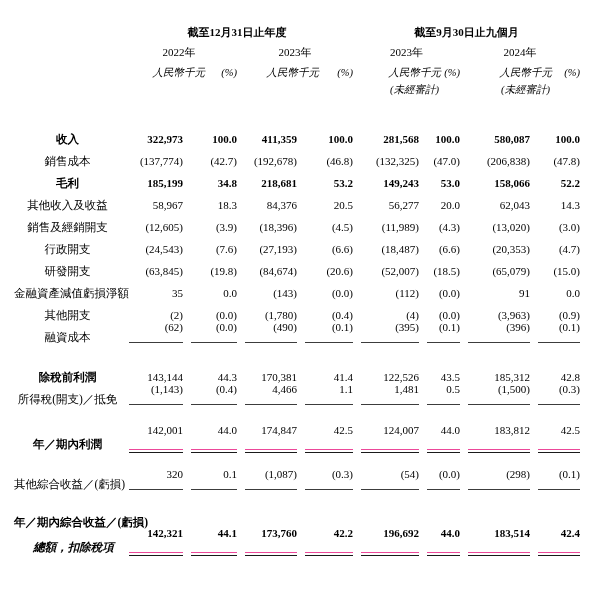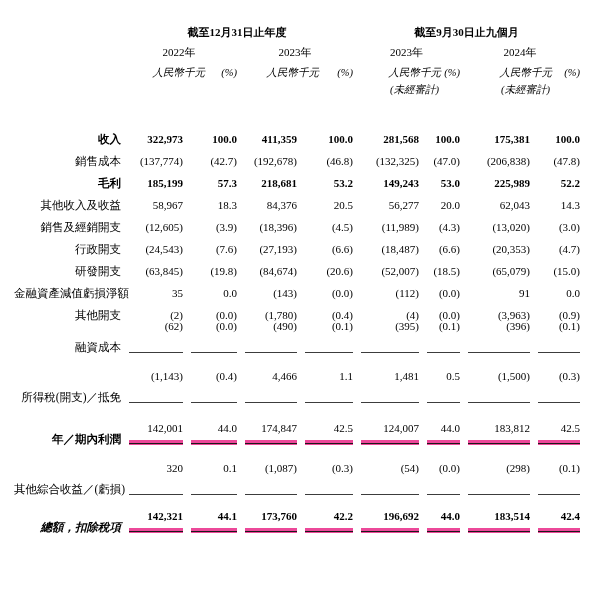--- a/index.html
+++ b/index.html
@@ -15,28 +15,28 @@
   thead td{text-align:center;}
   .group-head{font-weight:bold;font-size:11px;height:20px;margin-top:44px;}
   .year-head{font-weight:normal;font-size:11px;height:20px;}
   .col-head{font-style:italic;font-size:10.5px;height:20px;text-align:right;white-space:nowrap;}
   .col-head .overhang{display:inline-block;margin-right:-22px;white-space:nowrap;}
   .unaud-row td{height:17px;text-align:right;font-style:italic;font-size:10.5px;white-space:nowrap;}
   .unaud-row .overhang{display:inline-block;margin-right:-20px;white-space:nowrap;}
   .head-gap{height:28px;}
   
   tbody td{height:22px;}
-  td.lbl{text-align:right;white-space:nowrap;font-size:11.5px;margin-left:24px;}
+  td.lbl{text-align:center;white-space:nowrap;font-size:11.5px;margin-left:24px;}
   td.num{text-align:right;white-space:nowrap;padding-left:8px;}
   tr.b td.lbl, tr.b td.num, .bold{font-weight:bold;}
   tr.bl td.lbl{font-weight:bold;}
   td.lbl .indent{padding-left:12px;display:inline-block;font-style:italic;}
   
-  td.num .rule{display:block;width:100%;text-align:right;padding-bottom:20px;border-bottom:1px solid #3c3c3c;}
-  td.num .rule2{display:block;width:100%;text-align:right;padding-bottom:6px;border-bottom:5px solid #ec4899;position:relative;}
+  td.num .rule{display:block;width:100%;text-align:right;padding-bottom:9px;border-bottom:1px solid #3c3c3c;}
+  td.num .rule2{display:block;width:100%;text-align:right;padding-bottom:13px;border-bottom:1px solid #ec4899;position:relative;}
   td.num .rule2::after{content:"";position:absolute;left:0;right:0;bottom:-4px;border-bottom:1px solid #1a1a1a;}
   tr.spacer td{height:18px;}
 </style>
 </head>
 <body>
 
 <div class="page">
   <table>
     <colgroup>
       <col style="width:107px">
@@ -90,43 +90,43 @@
     </thead>
     <tbody id="tbody">
         <tr class="b">
           <td class="lbl">收入</td>
           <td class="num">322,973</td>
           <td class="num">100.0</td>
           <td class="num">411,359</td>
           <td class="num">100.0</td>
           <td class="num">281,568</td>
           <td class="num">100.0</td>
-          <td class="num">175,381</td>
+          <td class="num">580,087</td>
           <td class="num">100.0</td>
         </tr>
         <tr>
           <td class="lbl">銷售成本</td>
           <td class="num">(137,774)</td>
           <td class="num">(42.7)</td>
           <td class="num">(192,678)</td>
           <td class="num">(46.8)</td>
           <td class="num">(132,325)</td>
           <td class="num">(47.0)</td>
           <td class="num">(206,838)</td>
           <td class="num">(47.8)</td>
         </tr>
         <tr class="b">
           <td class="lbl">毛利</td>
           <td class="num">185,199</td>
-          <td class="num">57.3</td>
+          <td class="num">34.8</td>
           <td class="num">218,681</td>
           <td class="num">53.2</td>
           <td class="num">149,243</td>
           <td class="num">53.0</td>
-          <td class="num">225,989</td>
+          <td class="num">158,066</td>
           <td class="num">52.2</td>
         </tr>
         <tr>
           <td class="lbl">其他收入及收益</td>
           <td class="num">58,967</td>
           <td class="num">18.3</td>
           <td class="num">84,376</td>
           <td class="num">20.5</td>
           <td class="num">56,277</td>
           <td class="num">20.0</td>
@@ -211,20 +211,31 @@
           <td class="num">
             <span class="rule">(396)</span>
           </td>
           <td class="num">
             <span class="rule">(0.1)</span>
           </td>
         </tr>
         <tr class="spacer" style="height: 18px;">
           <td colspan="9" style="height: 18px;"></td>
         </tr>
+        <tr class="bl">
+          <td class="lbl">除稅前利潤</td>
+          <td class="num">143,144</td>
+          <td class="num">44.3</td>
+          <td class="num">170,381</td>
+          <td class="num">41.4</td>
+          <td class="num">122,526</td>
+          <td class="num">43.5</td>
+          <td class="num">185,312</td>
+          <td class="num">42.8</td>
+        </tr>
         <tr>
           <td class="lbl">所得稅(開支)／抵免</td>
           <td class="num">
             <span class="rule">(1,143)</span>
           </td>
           <td class="num">
             <span class="rule">(0.4)</span>
           </td>
           <td class="num">
             <span class="rule">4,466</span>
@@ -300,20 +311,24 @@
           </td>
           <td class="num">
             <span class="rule">(298)</span>
           </td>
           <td class="num">
             <span class="rule">(0.1)</span>
           </td>
         </tr>
         <tr class="spacer" style="height: 16px;">
           <td colspan="9" style="height: 16px;"></td>
+        </tr>
+        <tr class="bl">
+          <td class="lbl">年／期內綜合收益／(虧損)</td>
+          <td colspan="8"></td>
         </tr>
         <tr class="b">
           <td class="lbl"><span class="indent">總額，扣除稅項</span></td>
           <td class="num">
             <span class="rule2">142,321</span>
           </td>
           <td class="num">
             <span class="rule2">44.1</span>
           </td>
           <td class="num">

